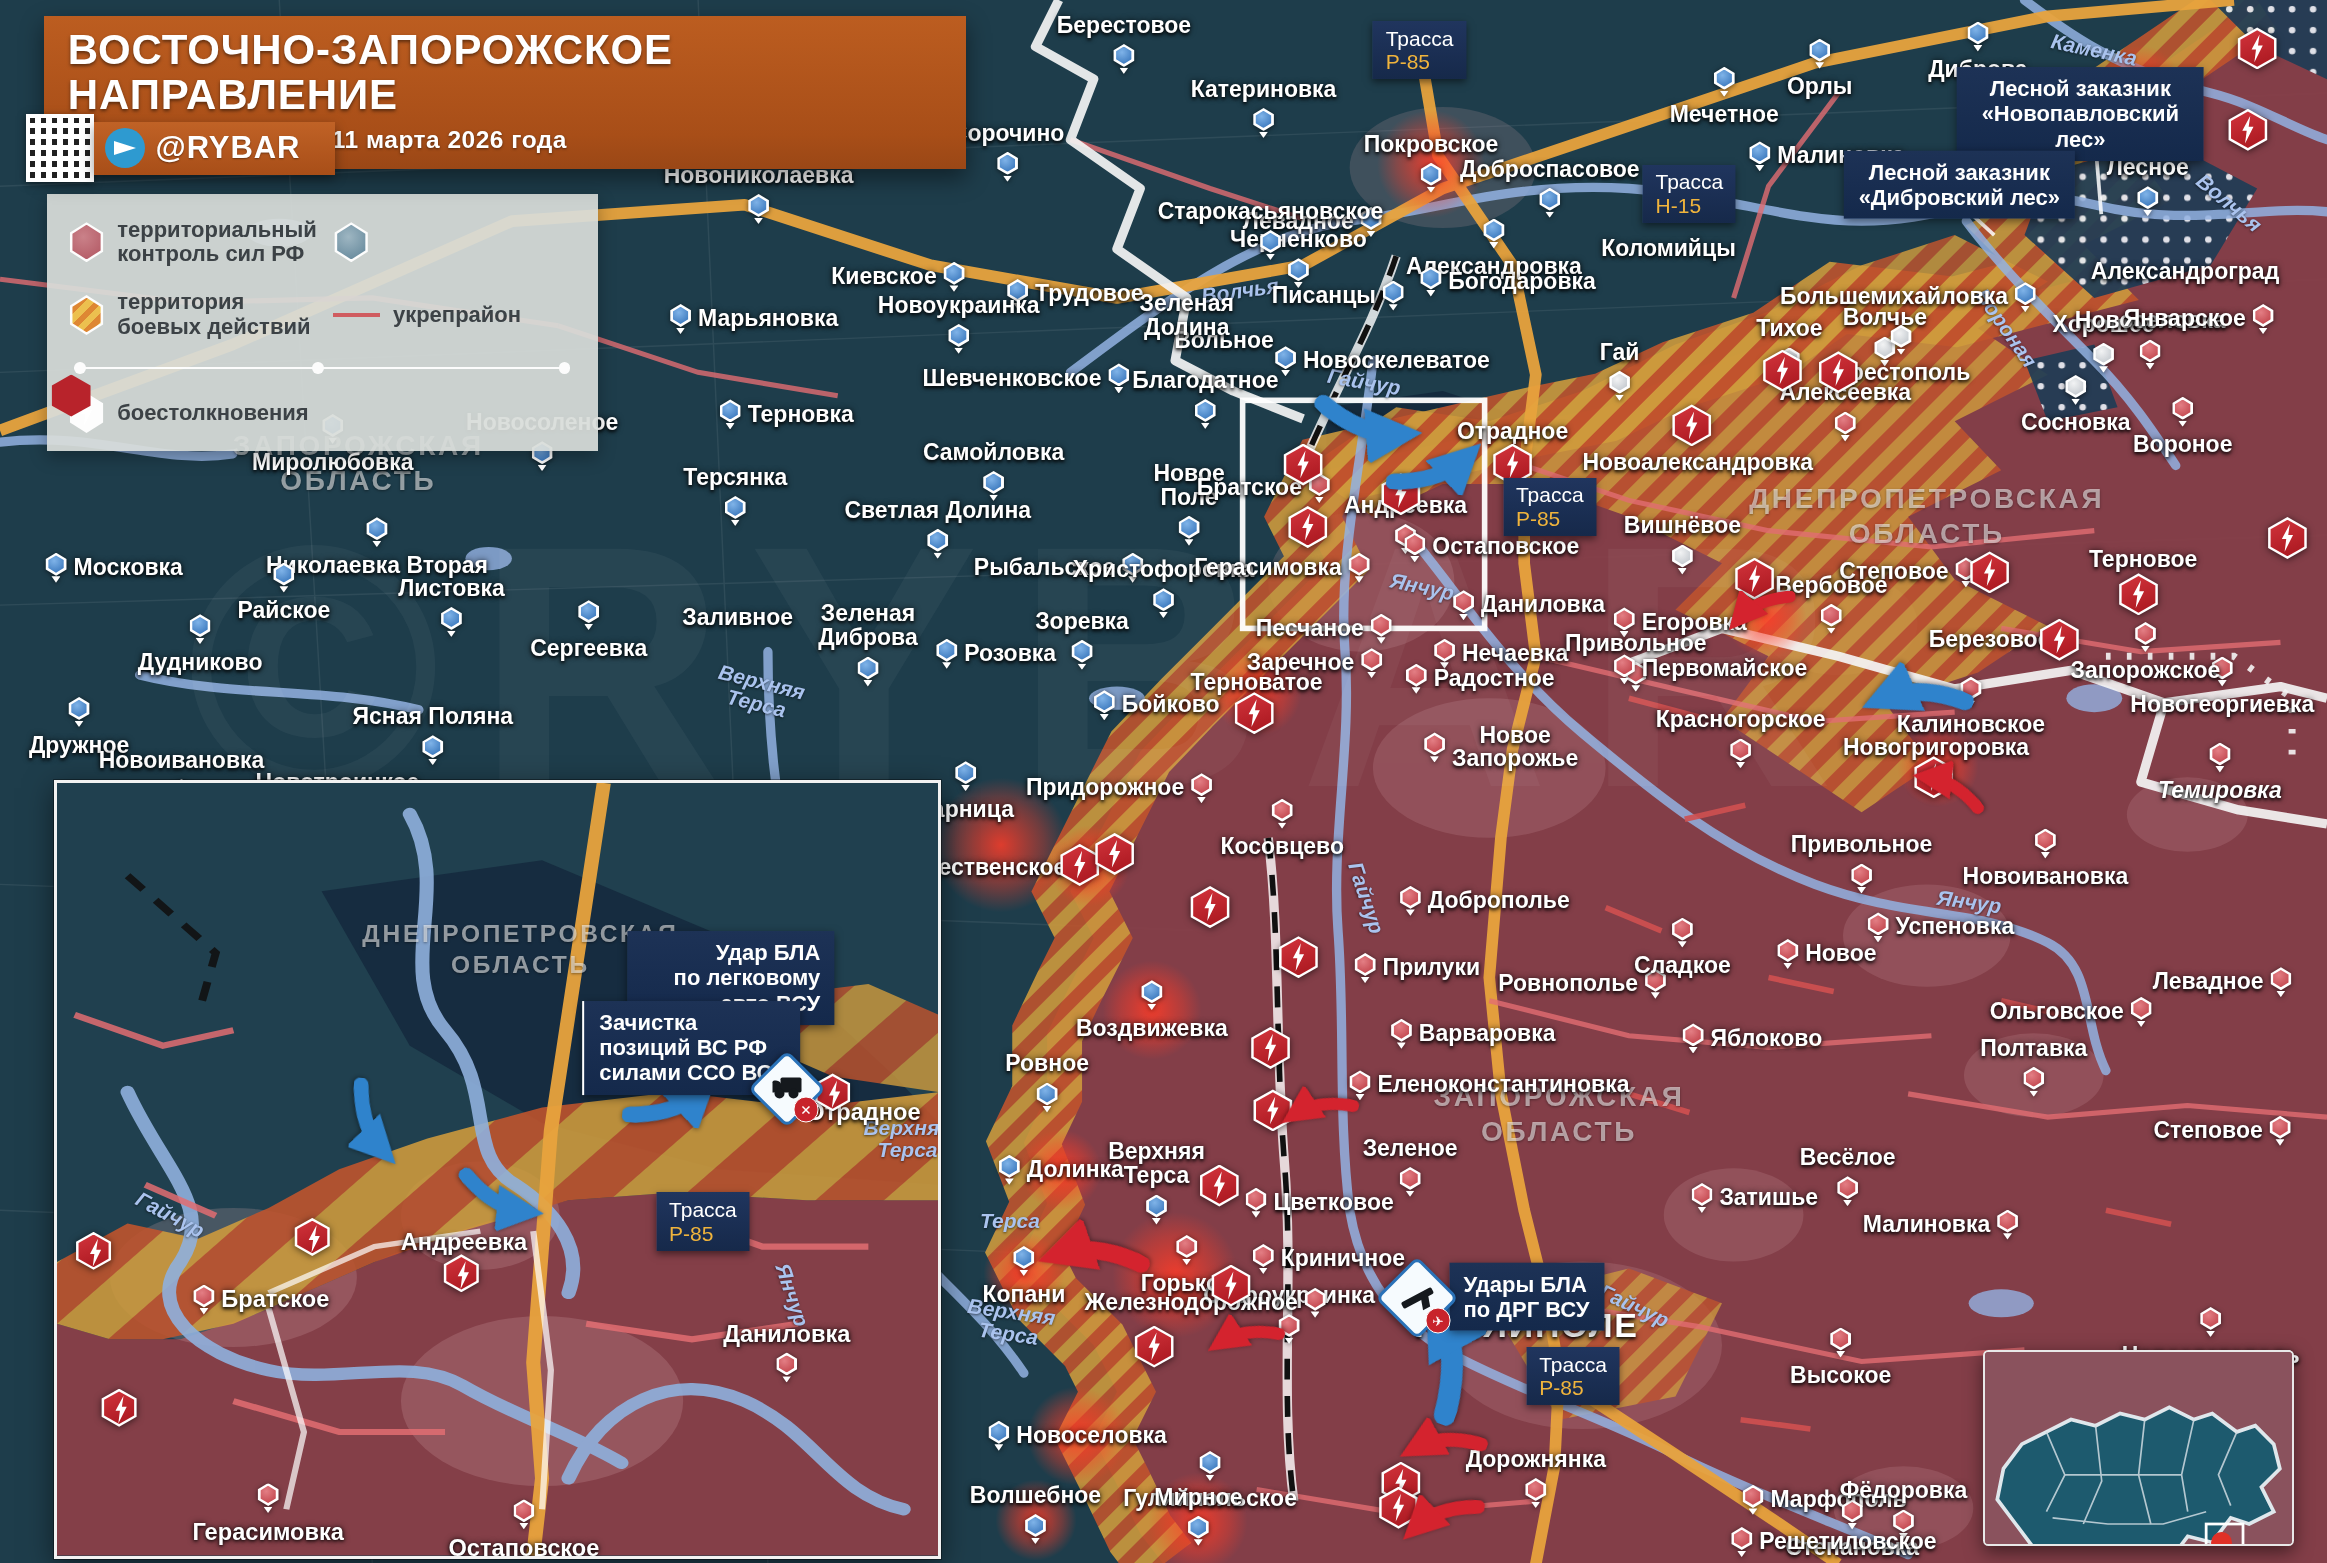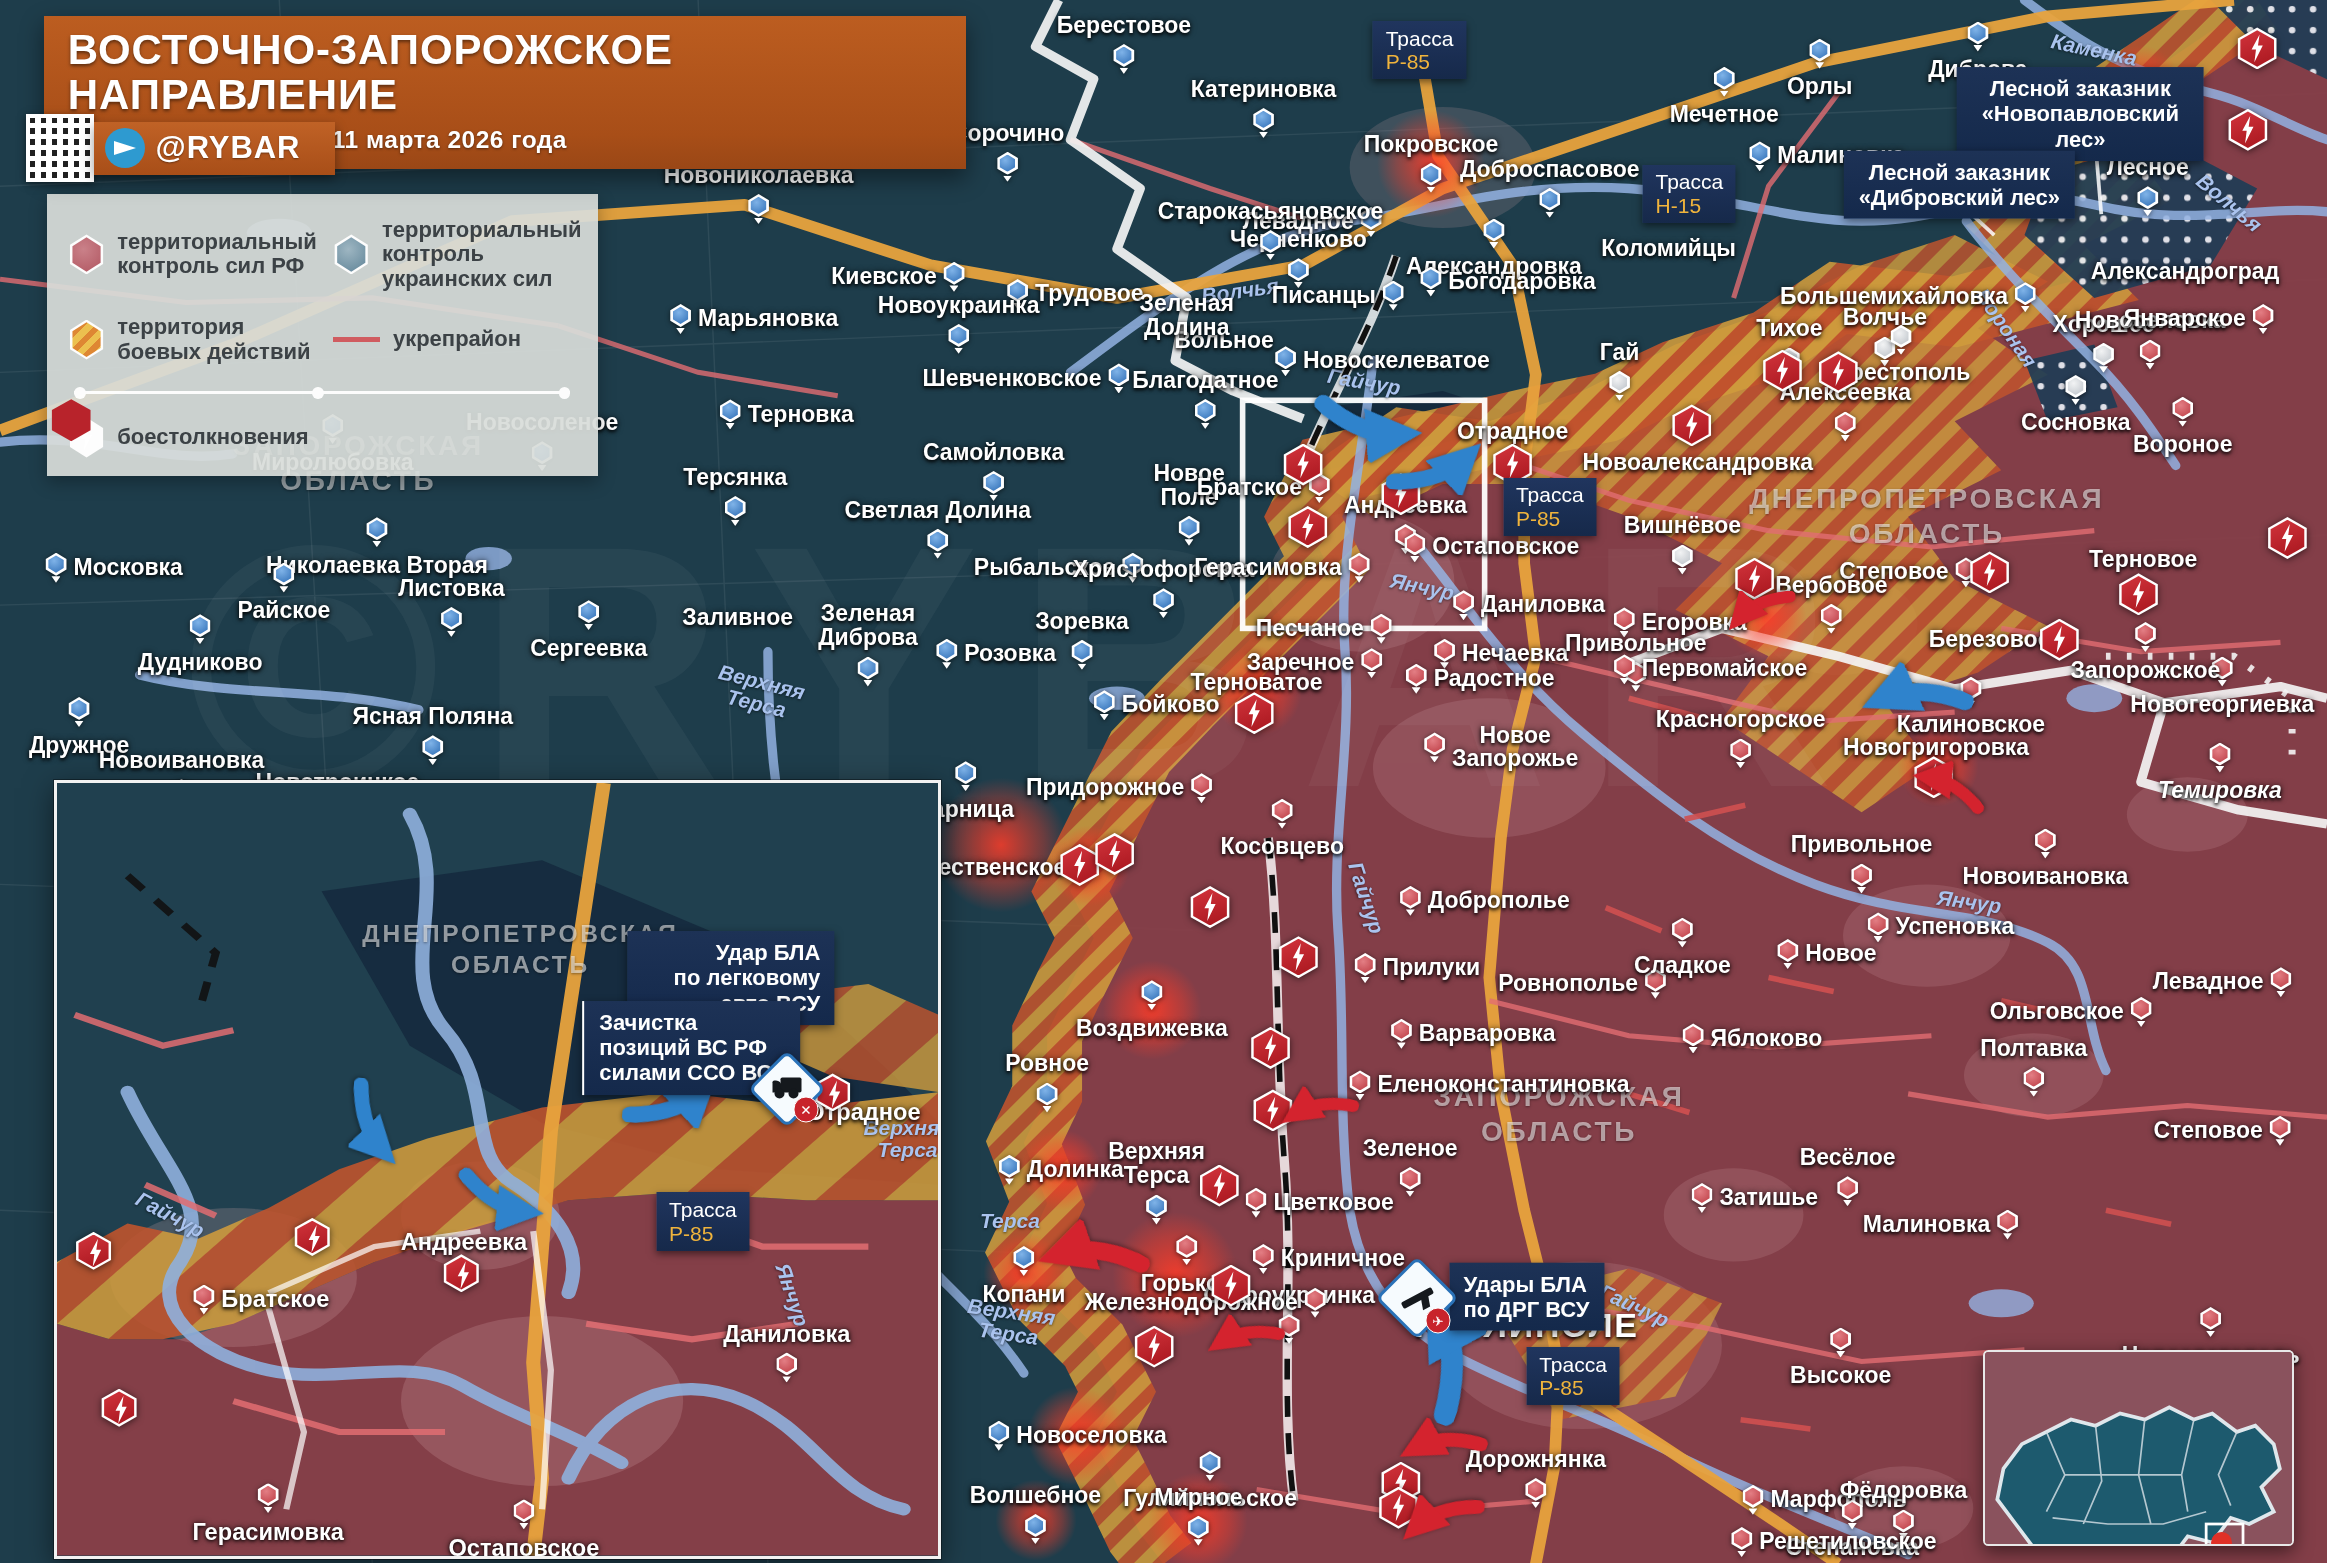--- a/index.html
+++ b/index.html
@@ -271,21 +271,20 @@
             <span class="ho"></span>
             <span class="hi ru"></span>
           </span>
           <span>территориальный контроль сил РФ</span>
         </div>
         <div class="lgitem">
           <span class="hexw">
             <span class="ho"></span>
             <span class="hi ua"></span>
           </span>
-          <span>территориальный контроль украинских сил</span>
         </div>
         <div class="lgitem">
           <span class="hexw">
             <span class="ho"></span>
             <span class="hi combat"></span>
           </span>
           <span>территория боевых действий</span>
         </div>
         <div class="lgitem">
           <span class="fortline"></span>

